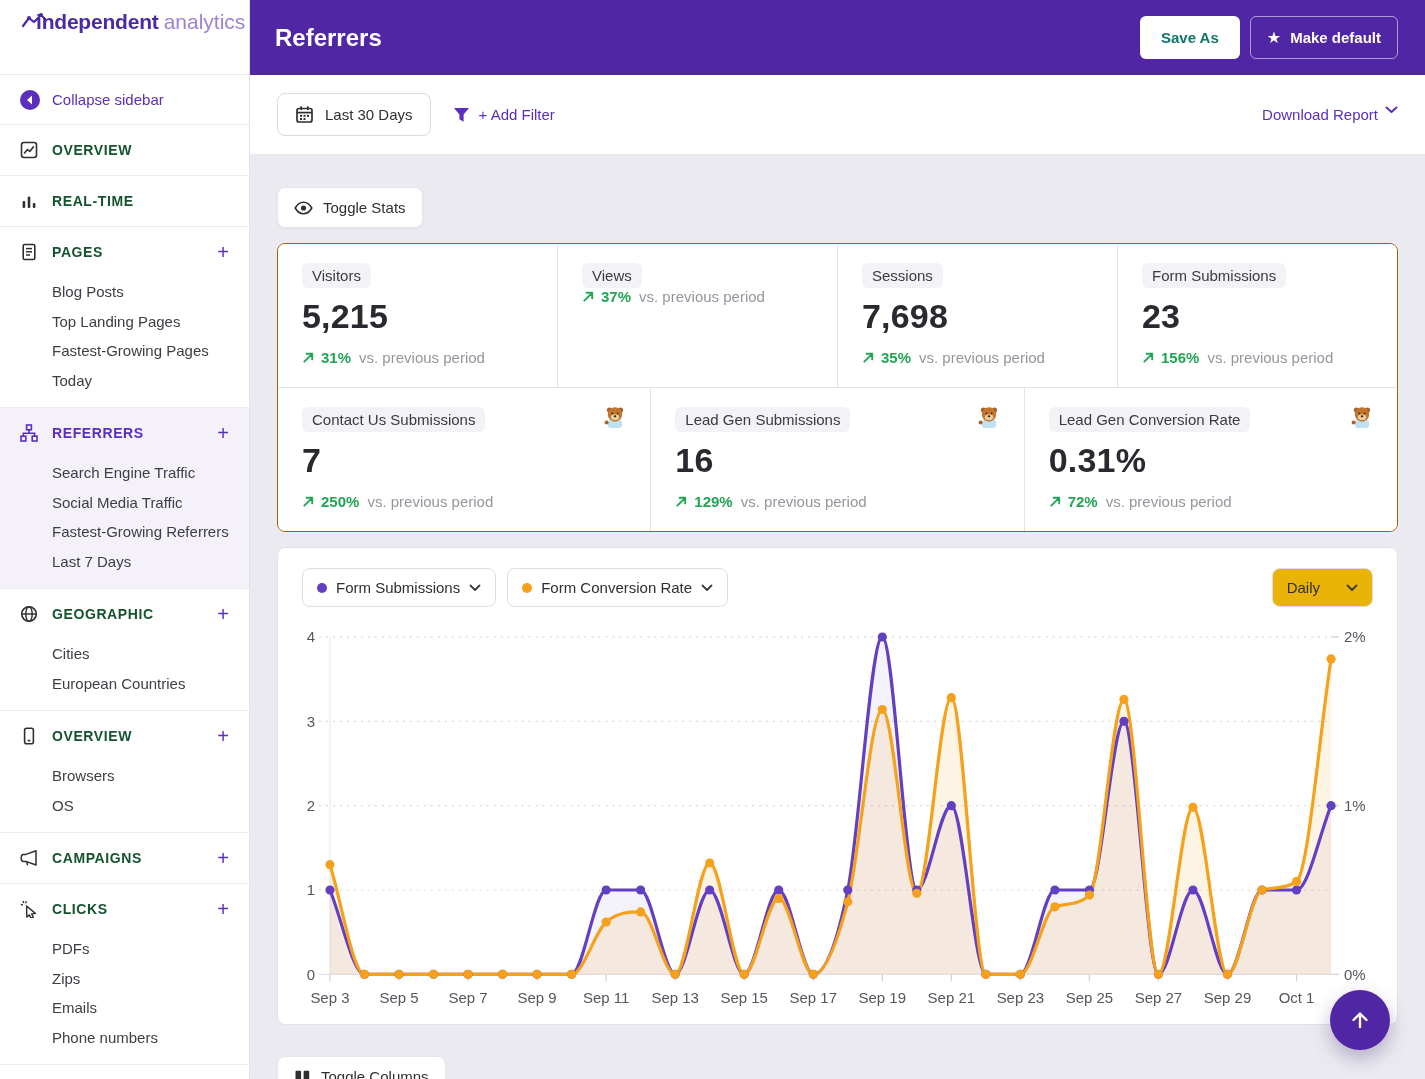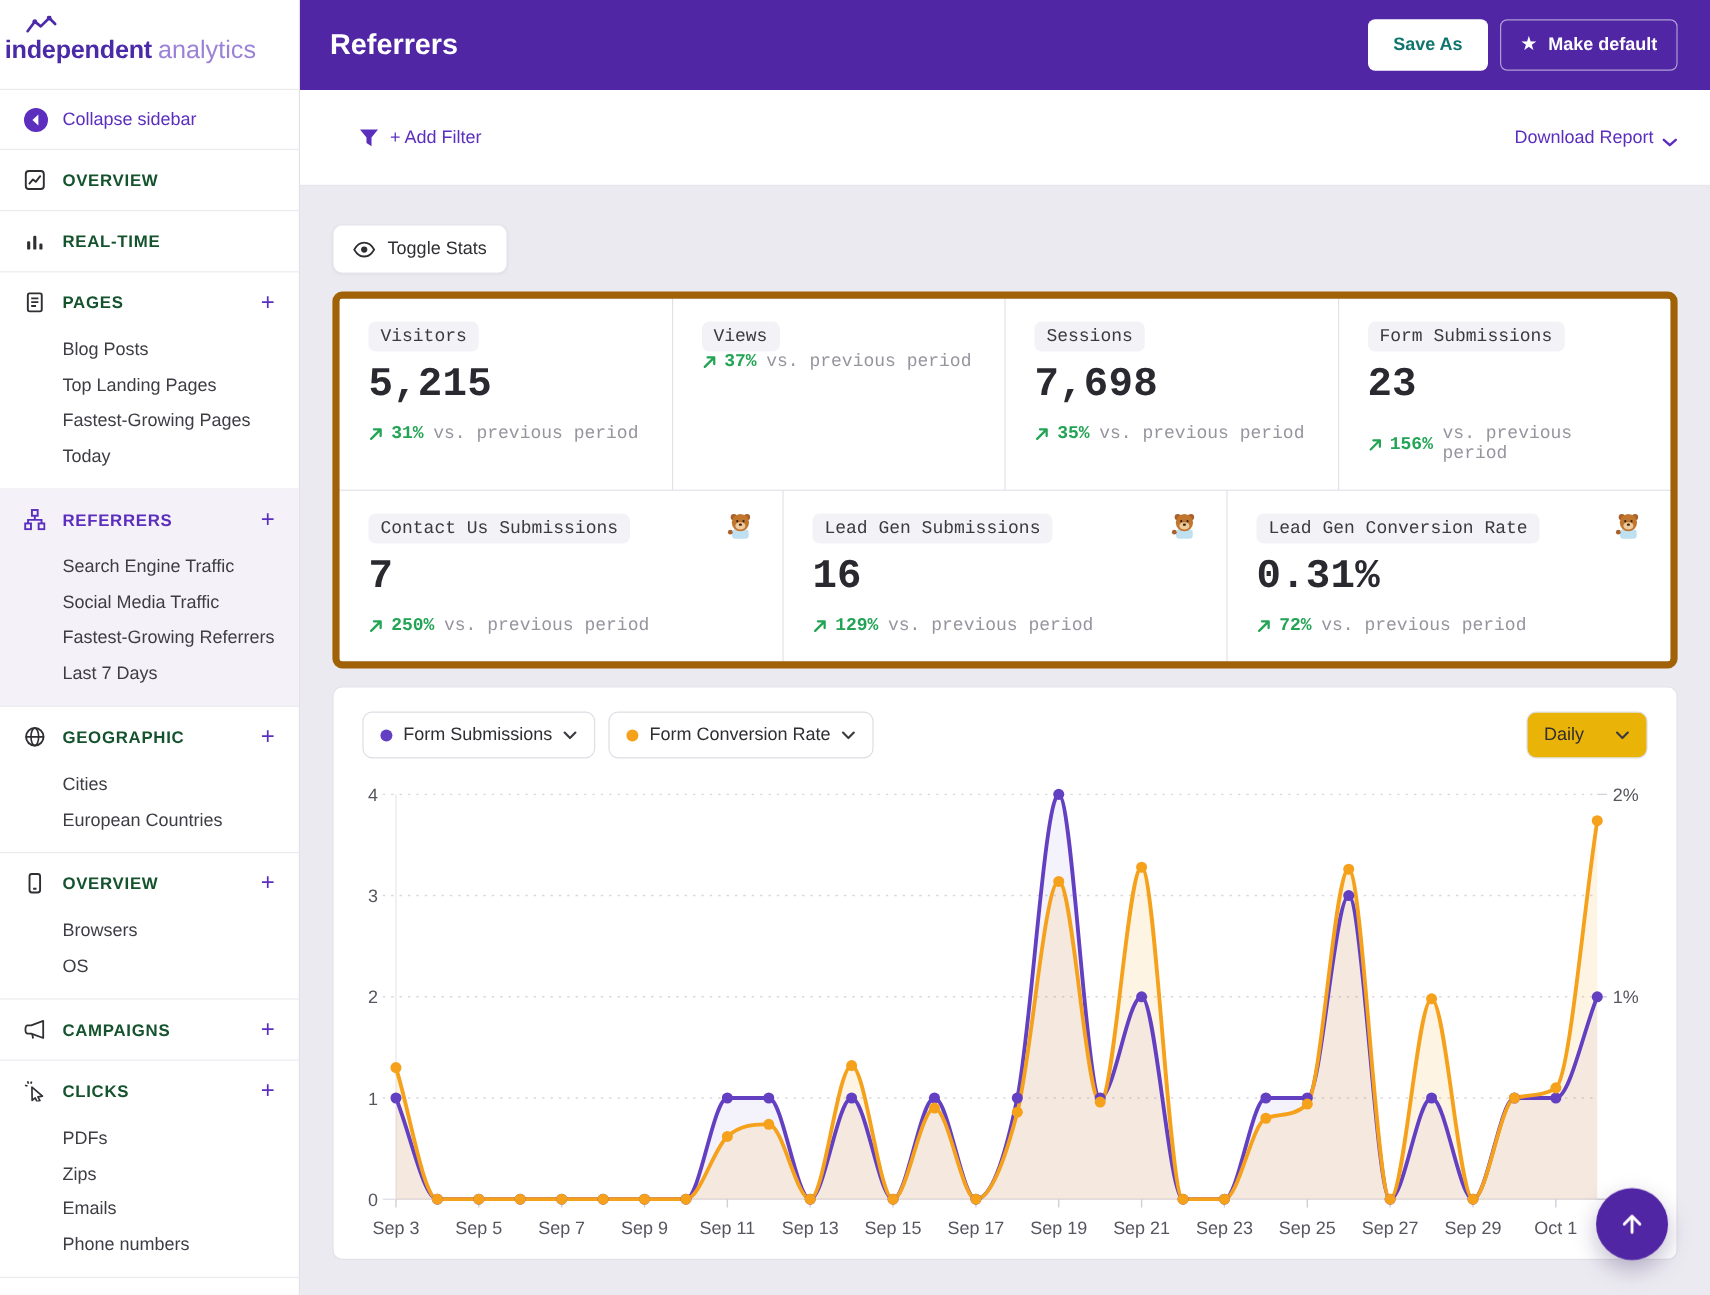--- a/index.html
+++ b/index.html
@@ -2,21 +2,21 @@
 <html><head>
 <meta charset="utf-8">
 <style>
   * { margin:0; padding:0; box-sizing:border-box; }
   html,body { width:1425px; height:1079px; overflow:hidden; background:#ECEAF1;
     font-family:"Liberation Sans","DejaVu Sans",sans-serif; color:#2F2E33; }
 
   
   .sidebar { position:absolute; left:0; top:0; bottom:0; width:250px; background:#fff;
     border-right:1px solid #E3E1E8; z-index:5; }
-  .logo { height:75px; display:flex; align-items:center; padding:10px 0 0 4px; position:relative;
+  .logo { height:75px; display:flex; align-items:flex-start; padding:10px 0 0 36px; position:relative;
     border-bottom:1px solid #ECEAEF; }
   .logo-mark { position:absolute; top:13px; left:21px; }
   .logo-bold { font-size:21px; font-weight:800; color:#4B2AA8; letter-spacing:-0.2px; }
   .logo-light { font-size:21px; font-weight:400; color:#9B82D6; margin-left:5px; }
   .collapse-row { height:50px; display:flex; align-items:center; gap:12px; padding:0 20px;
     border-bottom:1px solid #ECEAEF; cursor:pointer; color:#5B2EBE; font-size:15px; font-weight:500; }
   .nav-section { border-bottom:1px solid #ECEAEF; }
   .nav-section.active { background:#F4F2F8; }
   .nav-header { height:50px; display:flex; align-items:center; padding:0 20px; cursor:pointer; }
   .nav-icon { width:18px; height:18px; display:inline-flex; align-items:center; justify-content:center; }
@@ -38,32 +38,32 @@
     display:flex; align-items:center; gap:9px; font-family:inherit; }
   .star { font-size:16px; line-height:1; color:#fff; }
 
   
   .toolbar { height:80px; background:#fff; display:flex; align-items:center; padding:0 27px;
     border-bottom:1px solid #E8E6EC; }
   .btn-date { display:flex; align-items:center; gap:11px; background:#fff; border:1px solid #DCDAE1;
     border-radius:8px; padding:11px 17px; font-size:15px; font-weight:500; color:#2F2E33; cursor:pointer; font-family:inherit; }
   .add-filter { display:flex; align-items:center; gap:9px; margin-left:22px; color:#5B2EBE;
     font-size:15px; font-weight:500; cursor:pointer; }
-  .download { margin-left:auto; display:flex; align-items:flex-end; gap:7px; color:#5B2EBE;
+  .download { margin-left:auto; display:flex; align-items:flex-start; gap:7px; color:#5B2EBE;
     font-size:15px; font-weight:500; cursor:pointer; }
 
   
   .content { padding:32px 27px 0 27px; background:#ECEAF1; }
   .btn-white { display:inline-flex; align-items:center; gap:10px; background:#fff; border:1px solid #E7E5EB;
     border-radius:8px; padding:11px 16px; font-size:15px; font-weight:500; color:#2F2E33; cursor:pointer;
     box-shadow:0 1px 2px rgba(40,35,60,0.05); font-family:inherit; }
   .toggle-stats-wrap { margin-bottom:15px; }
 
-  .stats-block { background:#E3E1E8; border:6px solid #a16207; border-radius:8px; overflow:hidden;
-    display:grid; gap:1px; margin-bottom:15px;font-family:Liberation Mono, monospace; }
+  .stats-block { background:#E3E1E8; border:1px solid #a16207; border-radius:8px; overflow:hidden;
+    display:grid; gap:1px; margin-bottom:15px; }
   .stats-row1 { display:grid; grid-template-columns:repeat(4,1fr); gap:1px; }
   .stats-row2 { display:grid; grid-template-columns:repeat(3,1fr); gap:1px; }
   .stat-card { background:#fff; padding:19px 24px 21px 24px; position:relative; }
   .pill { display:inline-block; background:#F3F2F6; border-radius:6px; padding:4px 10px;
     font-size:15px; color:#3B3A41; }
   .stat-value { font-size:34px; font-weight:700; color:#2A2930; margin:9px 0 13px 0; letter-spacing:0.2px; }
   .stat-change { display:flex; align-items:center; gap:6px; font-size:15px; }
   .stat-change .pct { color:#23A455; font-weight:700; }
   .stat-change .note { color:#97949D; margin-left:2px; }
   .mascot { position:absolute; top:16px; right:22px; }
@@ -245,20 +245,34 @@
     <div class="topbar-actions">
       <button class="btn-saveas">Save As</button>
       <button class="btn-makedefault">
         <span class="star">★</span>
         <span>Make default</span>
       </button>
     </div>
   </div>
 
   <div class="toolbar">
+    <button class="btn-date">
+      <svg width="19" height="19" viewBox="0 0 19 19">
+        <rect x="2" y="3.5" width="15" height="13.5" rx="2" fill="none" stroke="#2F2E33" stroke-width="1.7"></rect>
+        <line x1="2" y1="7.6" x2="17" y2="7.6" stroke="#2F2E33" stroke-width="1.7"></line>
+        <line x1="6.2" y1="1.3" x2="6.2" y2="5" stroke="#2F2E33" stroke-width="1.7"></line>
+        <line x1="12.8" y1="1.3" x2="12.8" y2="5" stroke="#2F2E33" stroke-width="1.7"></line>
+        <rect x="5" y="9.8" width="2" height="2" fill="#2F2E33"></rect>
+          <rect x="8.5" y="9.8" width="2" height="2" fill="#2F2E33"></rect>
+        <rect x="12" y="9.8" width="2" height="2" fill="#2F2E33"></rect>
+          <rect x="5" y="13" width="2" height="2" fill="#2F2E33"></rect>
+        <rect x="8.5" y="13" width="2" height="2" fill="#2F2E33"></rect>
+      </svg>
+      <span>Last 30 Days</span>
+    </button>
     <div class="add-filter">
       <svg width="17" height="16" viewBox="0 0 17 16">
         <path d="M1,1 H16 L10.6,7.6 V14.8 L6.4,12.2 V7.6 Z" fill="#5B2EBE"></path>
       </svg>
       <span>+ Add Filter</span>
     </div>
     <div class="download">
       <span>Download Report</span>
       <svg width="13" height="8" viewBox="0 0 13 8">
         <polyline points="1.5,1.5 6.5,6 11.5,1.5" fill="none" stroke="#5B2EBE" stroke-width="2" stroke-linecap="round" stroke-linejoin="round"></polyline>

